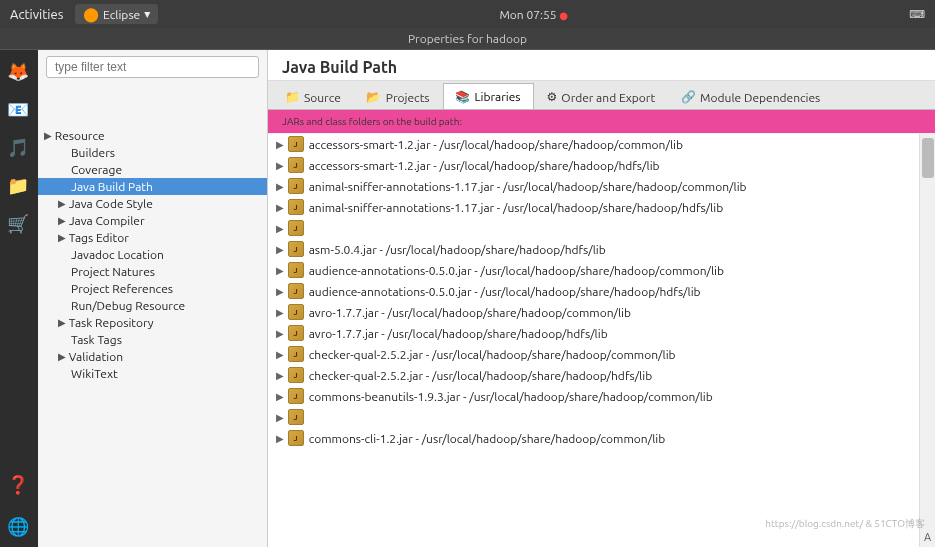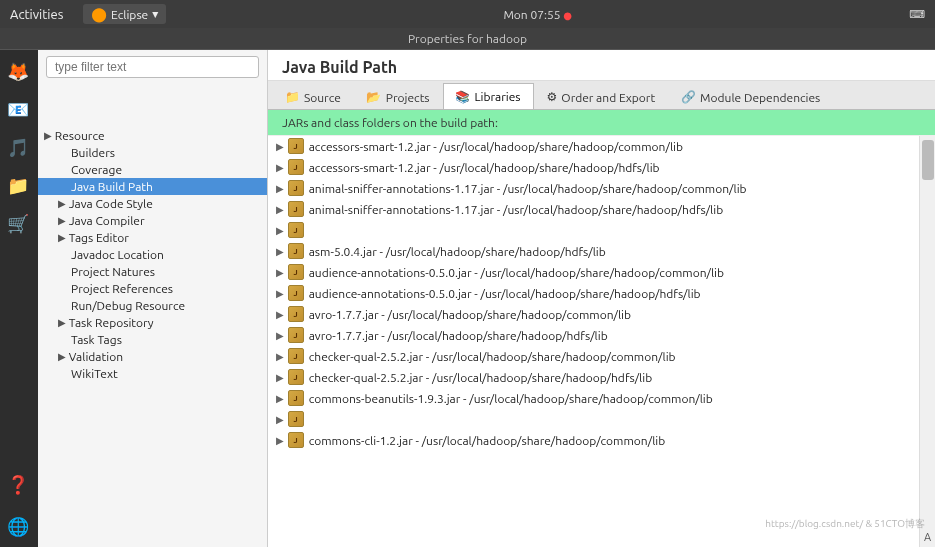--- a/index.html
+++ b/index.html
@@ -16,21 +16,21 @@
     .top-bar {
       background: #3c3c3c;
       height: 28px;
       display: flex;
       align-items: center;
       justify-content: space-between;
       padding: 0 10px;
       color: #ddd;
       font-size: 12px;
     }
-    .top-bar-left { display: flex; align-items: center; gap: 20px; }
+    .top-bar-left { display: flex; align-items: center; gap: 12px; }
     .top-bar-center { display: flex; flex-direction: column; align-items: center; }
     .top-bar-right { font-size: 11px; }
     .activities-label { font-size: 13px; color: #eee; }
     .eclipse-btn {
       display: flex; align-items: center; gap: 4px;
       background: rgba(255,255,255,0.1);
       padding: 2px 8px; border-radius: 3px;
       cursor: pointer; color: #eee; font-size: 12px;
     }
 
@@ -147,24 +147,24 @@
       border-color: #bbb;
       border-bottom-color: white;
       margin-top: 2px;
       color: #000;
     }
     .tab-icon { font-size: 12px; }
 
     
     .content-desc {
       padding: 6px 14px;
-      font-size: 12px;
+      font-size: 10px;
       color: #333;
       border-bottom: 1px solid #eee;
-      background: #86efac;
+      background: #ec4899;
     }
 
     
     .file-list {
       flex: 1;
       overflow-y: auto;
       background: white;
     }
     .file-item {
       display: flex;

